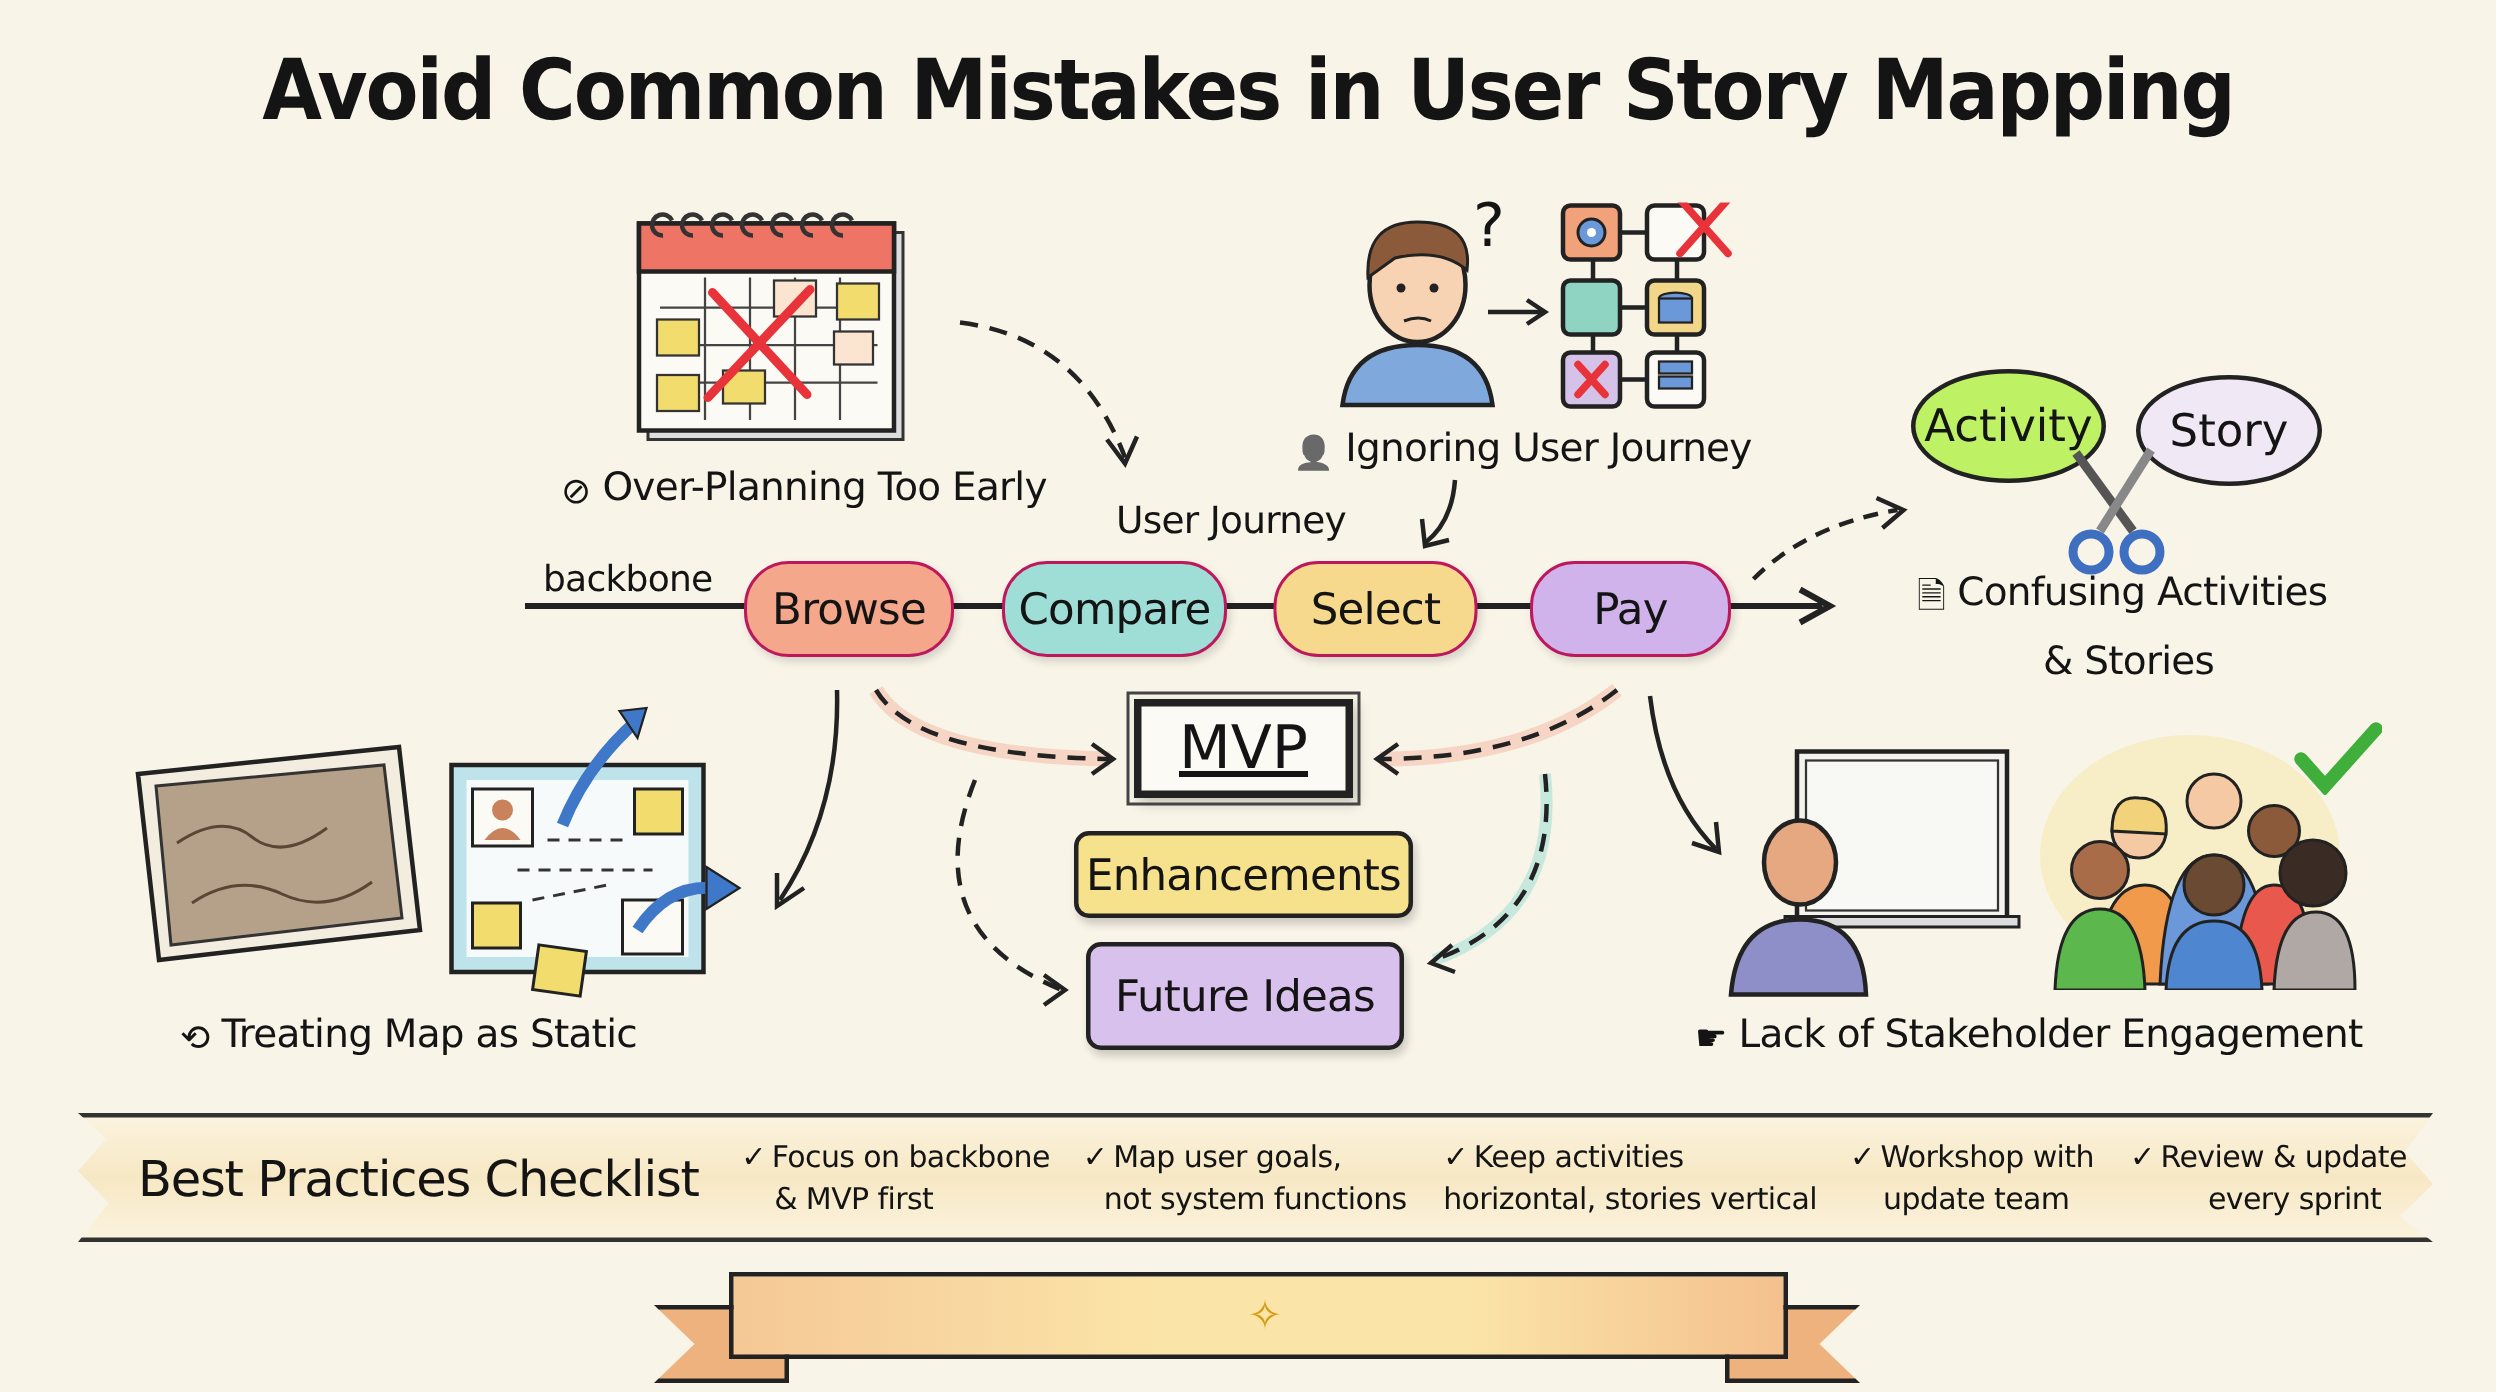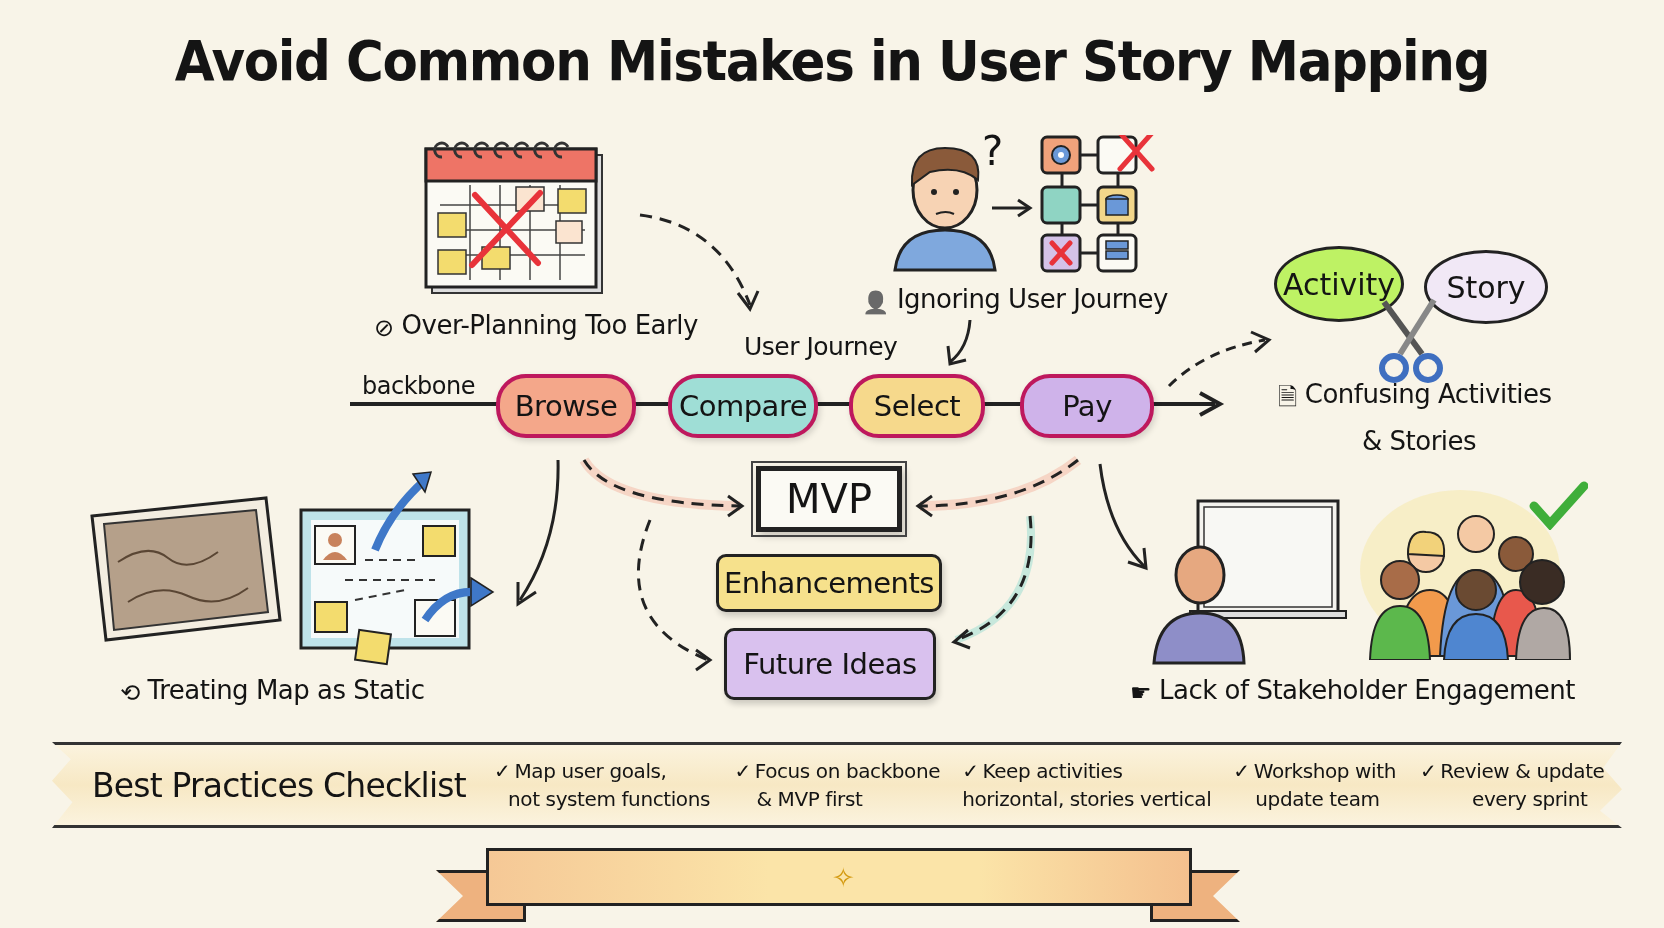--- a/index.html
+++ b/index.html
@@ -15,30 +15,30 @@
     left: 0; top: 28px; width: 1664px; text-align: center;
     font-size: 56px; font-weight: bold; letter-spacing: -1.5px;
     transform: scaleX(0.92);
   }
   .label { font-size: 26px; white-space: nowrap; letter-spacing: -0.5px; }
   .label .ico { display: inline-block; margin-right: 8px; font-size: 24px; vertical-align: -2px; }
   .small-label { font-size: 24px; white-space: nowrap; letter-spacing: -0.5px; }
 
   
   .pill {
-    height: 64px; border: 4px solid #be185d; border-radius: 30px;
+    height: 64px; border: 2px solid #be185d; border-radius: 30px;
     display: flex; align-items: center; justify-content: center;
     font-size: 29px; letter-spacing: -0.5px;
     box-shadow: 2px 3px 6px rgba(0,0,0,0.15);
   }
   .mvp {
     border: 5px solid #222; outline: 2px solid #444; outline-offset: 3px;
     background: #fbfaf4;
     display: flex; align-items: center; justify-content: center;
-    font-size: 40px; box-shadow: 3px 4px 8px rgba(0,0,0,0.2);
+    font-size: 40px; box-shadow: 3px 4px 8px rgba(0,0,0,0.2); text-decoration: underline;
   }
   .tag {
     border: 3px solid #222; border-radius: 10px;
     display: flex; align-items: center; justify-content: center;
     font-size: 29px; letter-spacing: -0.5px;
     box-shadow: 2px 4px 6px rgba(0,0,0,0.18);
   }
   .bubble {
     border: 3px solid #222; border-radius: 50%;
     display: flex; align-items: center; justify-content: center;
@@ -276,27 +276,27 @@
 </svg>
 <svg class="abs" style="left:1528px;top:480px" width="60" height="50">
   <path d="M6 26 L22 44 L56 6" fill="none" stroke="#3fae3a" stroke-width="9" stroke-linecap="round"></path>
 </svg>
 <div class="abs label" style="left:1130px;top:675px">
   <span class="ico">☛</span><span>Lack of Stakeholder Engagement</span>
 </div>
 
 <div class="abs checklist">
   <div class="checklist-title">Best Practices Checklist</div>
+  <div class="check-item" style="width:210px">
+    <div><span class="ck">✓</span><span>Focus on backbone</span></div>
+    <div style="padding-left:22px">&amp; MVP first</div>
+  </div>
   <div class="check-item" style="width:228px">
     <div><span class="ck">✓</span><span>Map user goals,</span></div>
     <div style="padding-left:14px">not system functions</div>
-  </div>
-  <div class="check-item" style="width:210px">
-    <div><span class="ck">✓</span><span>Focus on backbone</span></div>
-    <div style="padding-left:22px">&amp; MVP first</div>
   </div>
   <div class="check-item" style="width:250px">
     <div><span class="ck">✓</span><span>Keep activities</span></div>
     <div>horizontal, stories vertical</div>
   </div>
   <div class="check-item" style="width:172px">
     <div><span class="ck">✓</span><span>Workshop with</span></div>
     <div style="padding-left:22px">update team</div>
   </div>
   <div class="check-item" style="width:180px">

